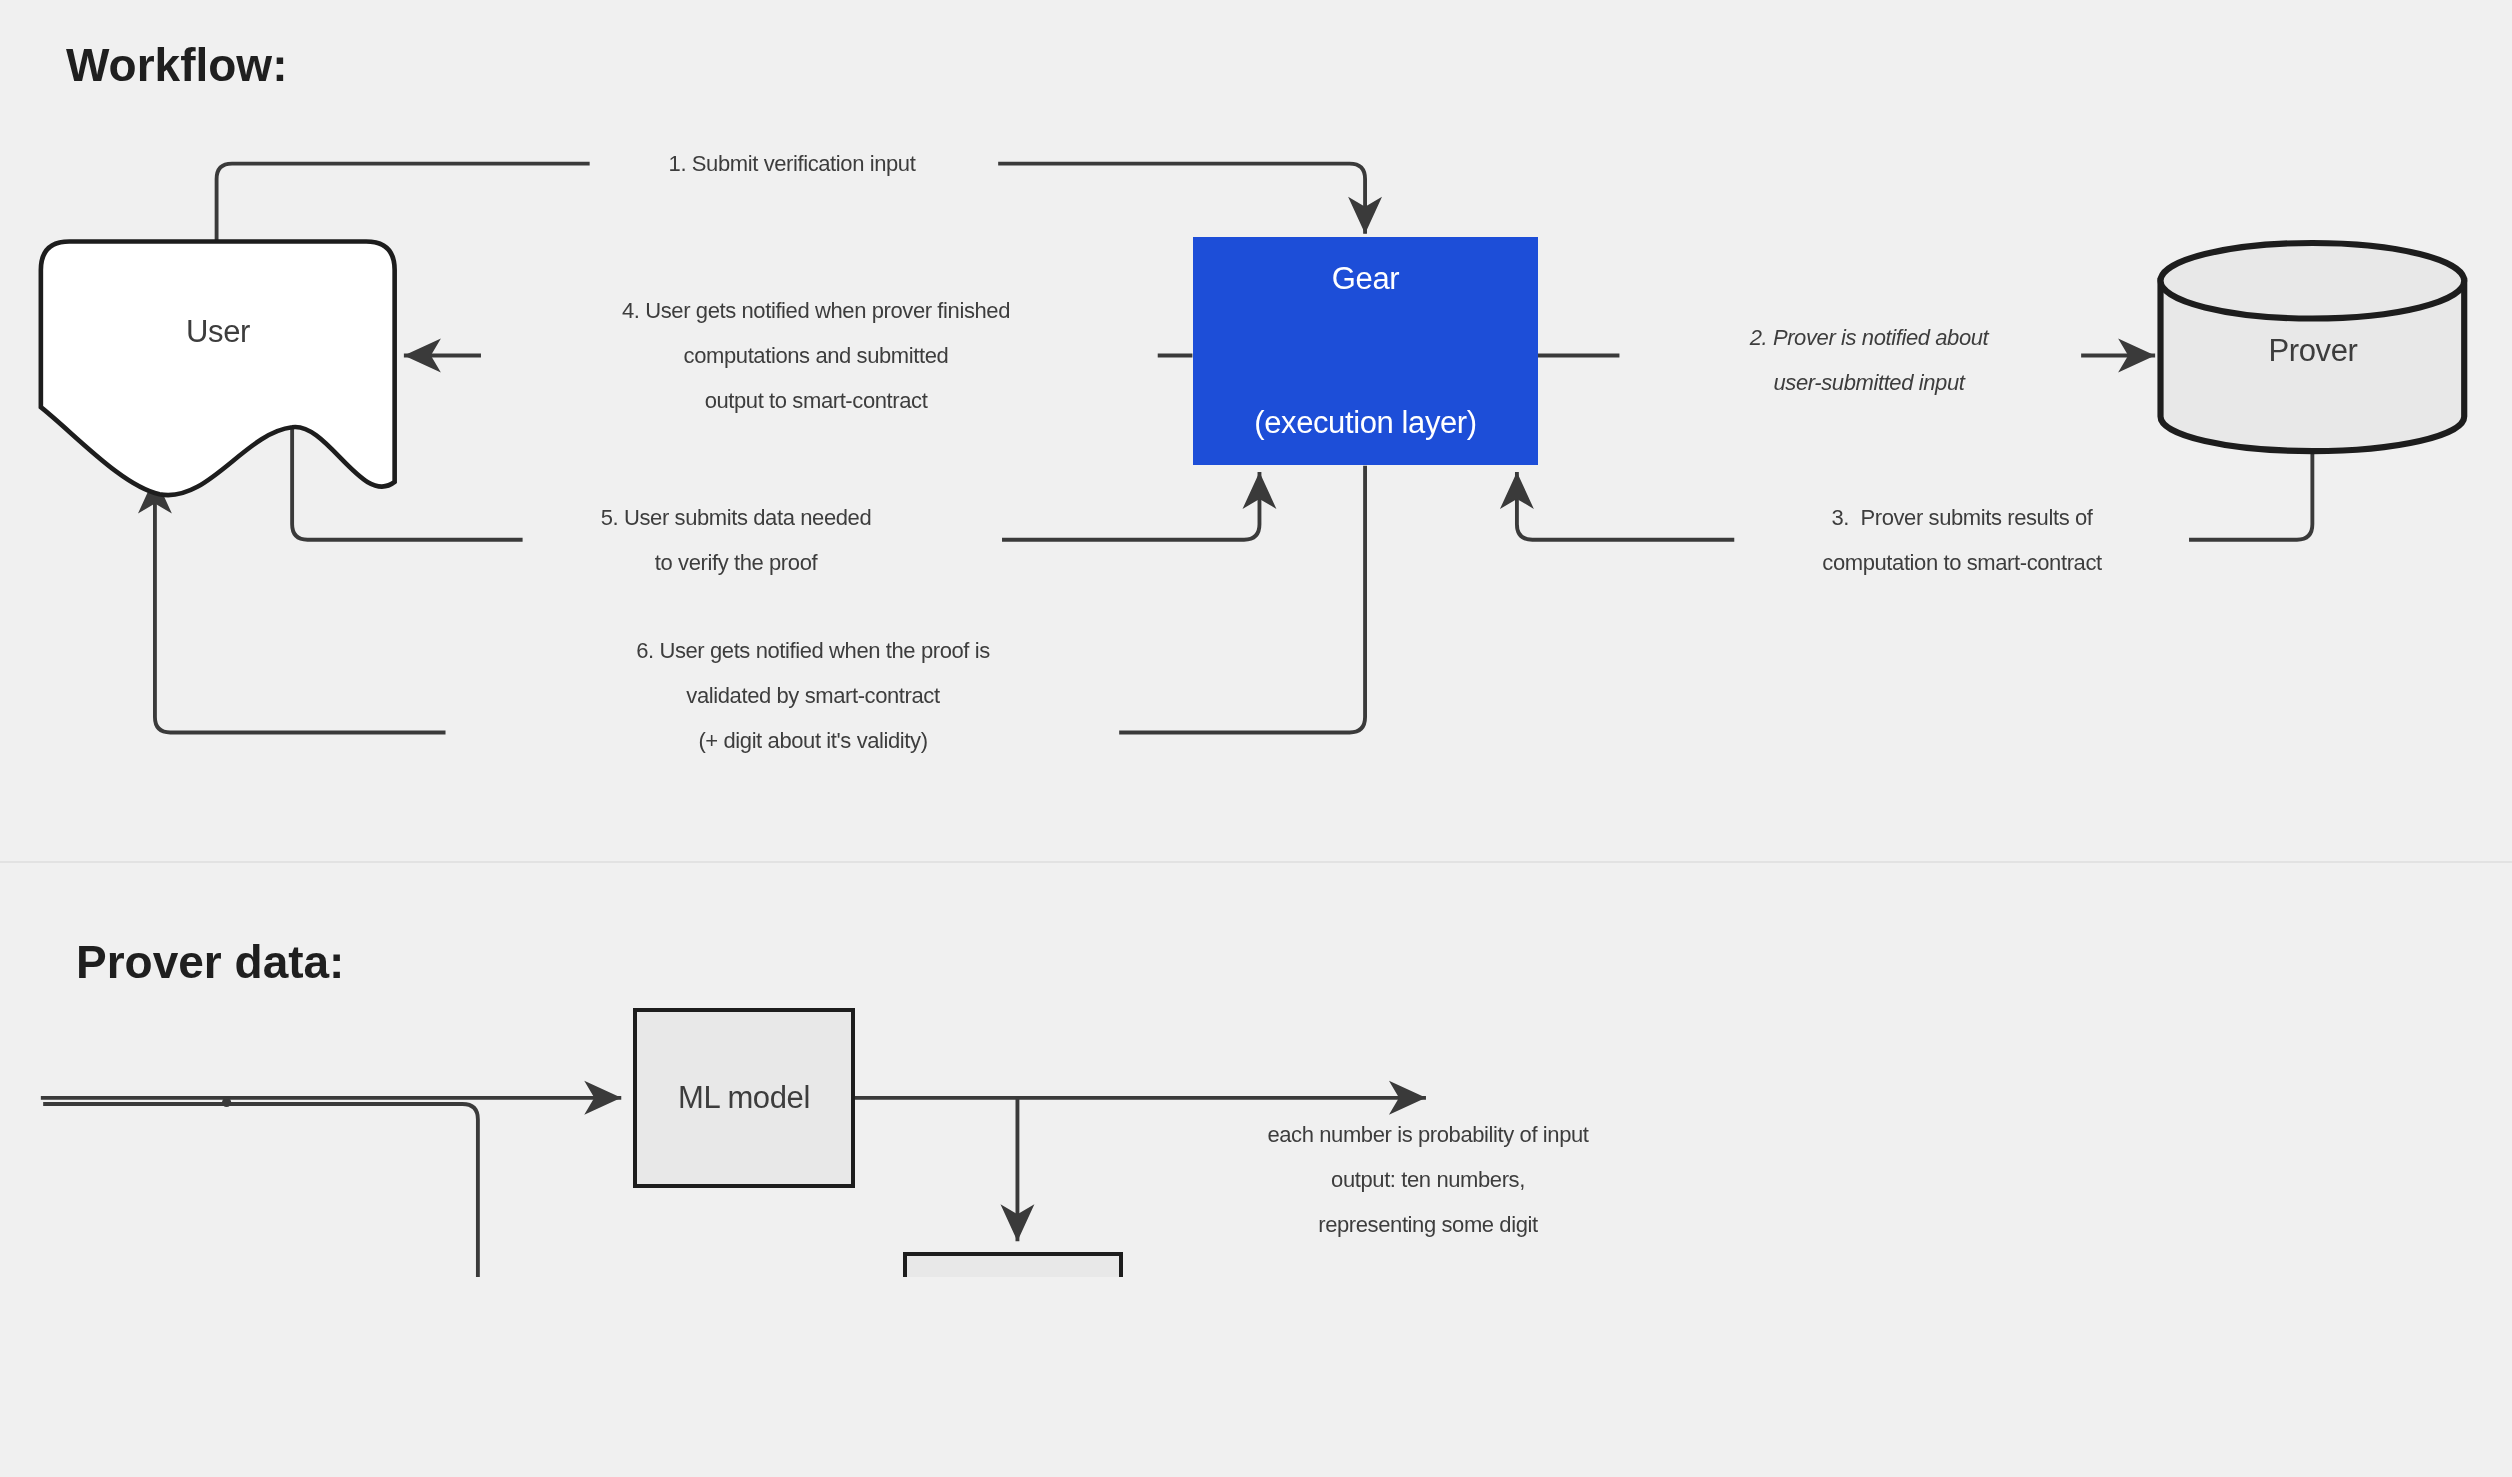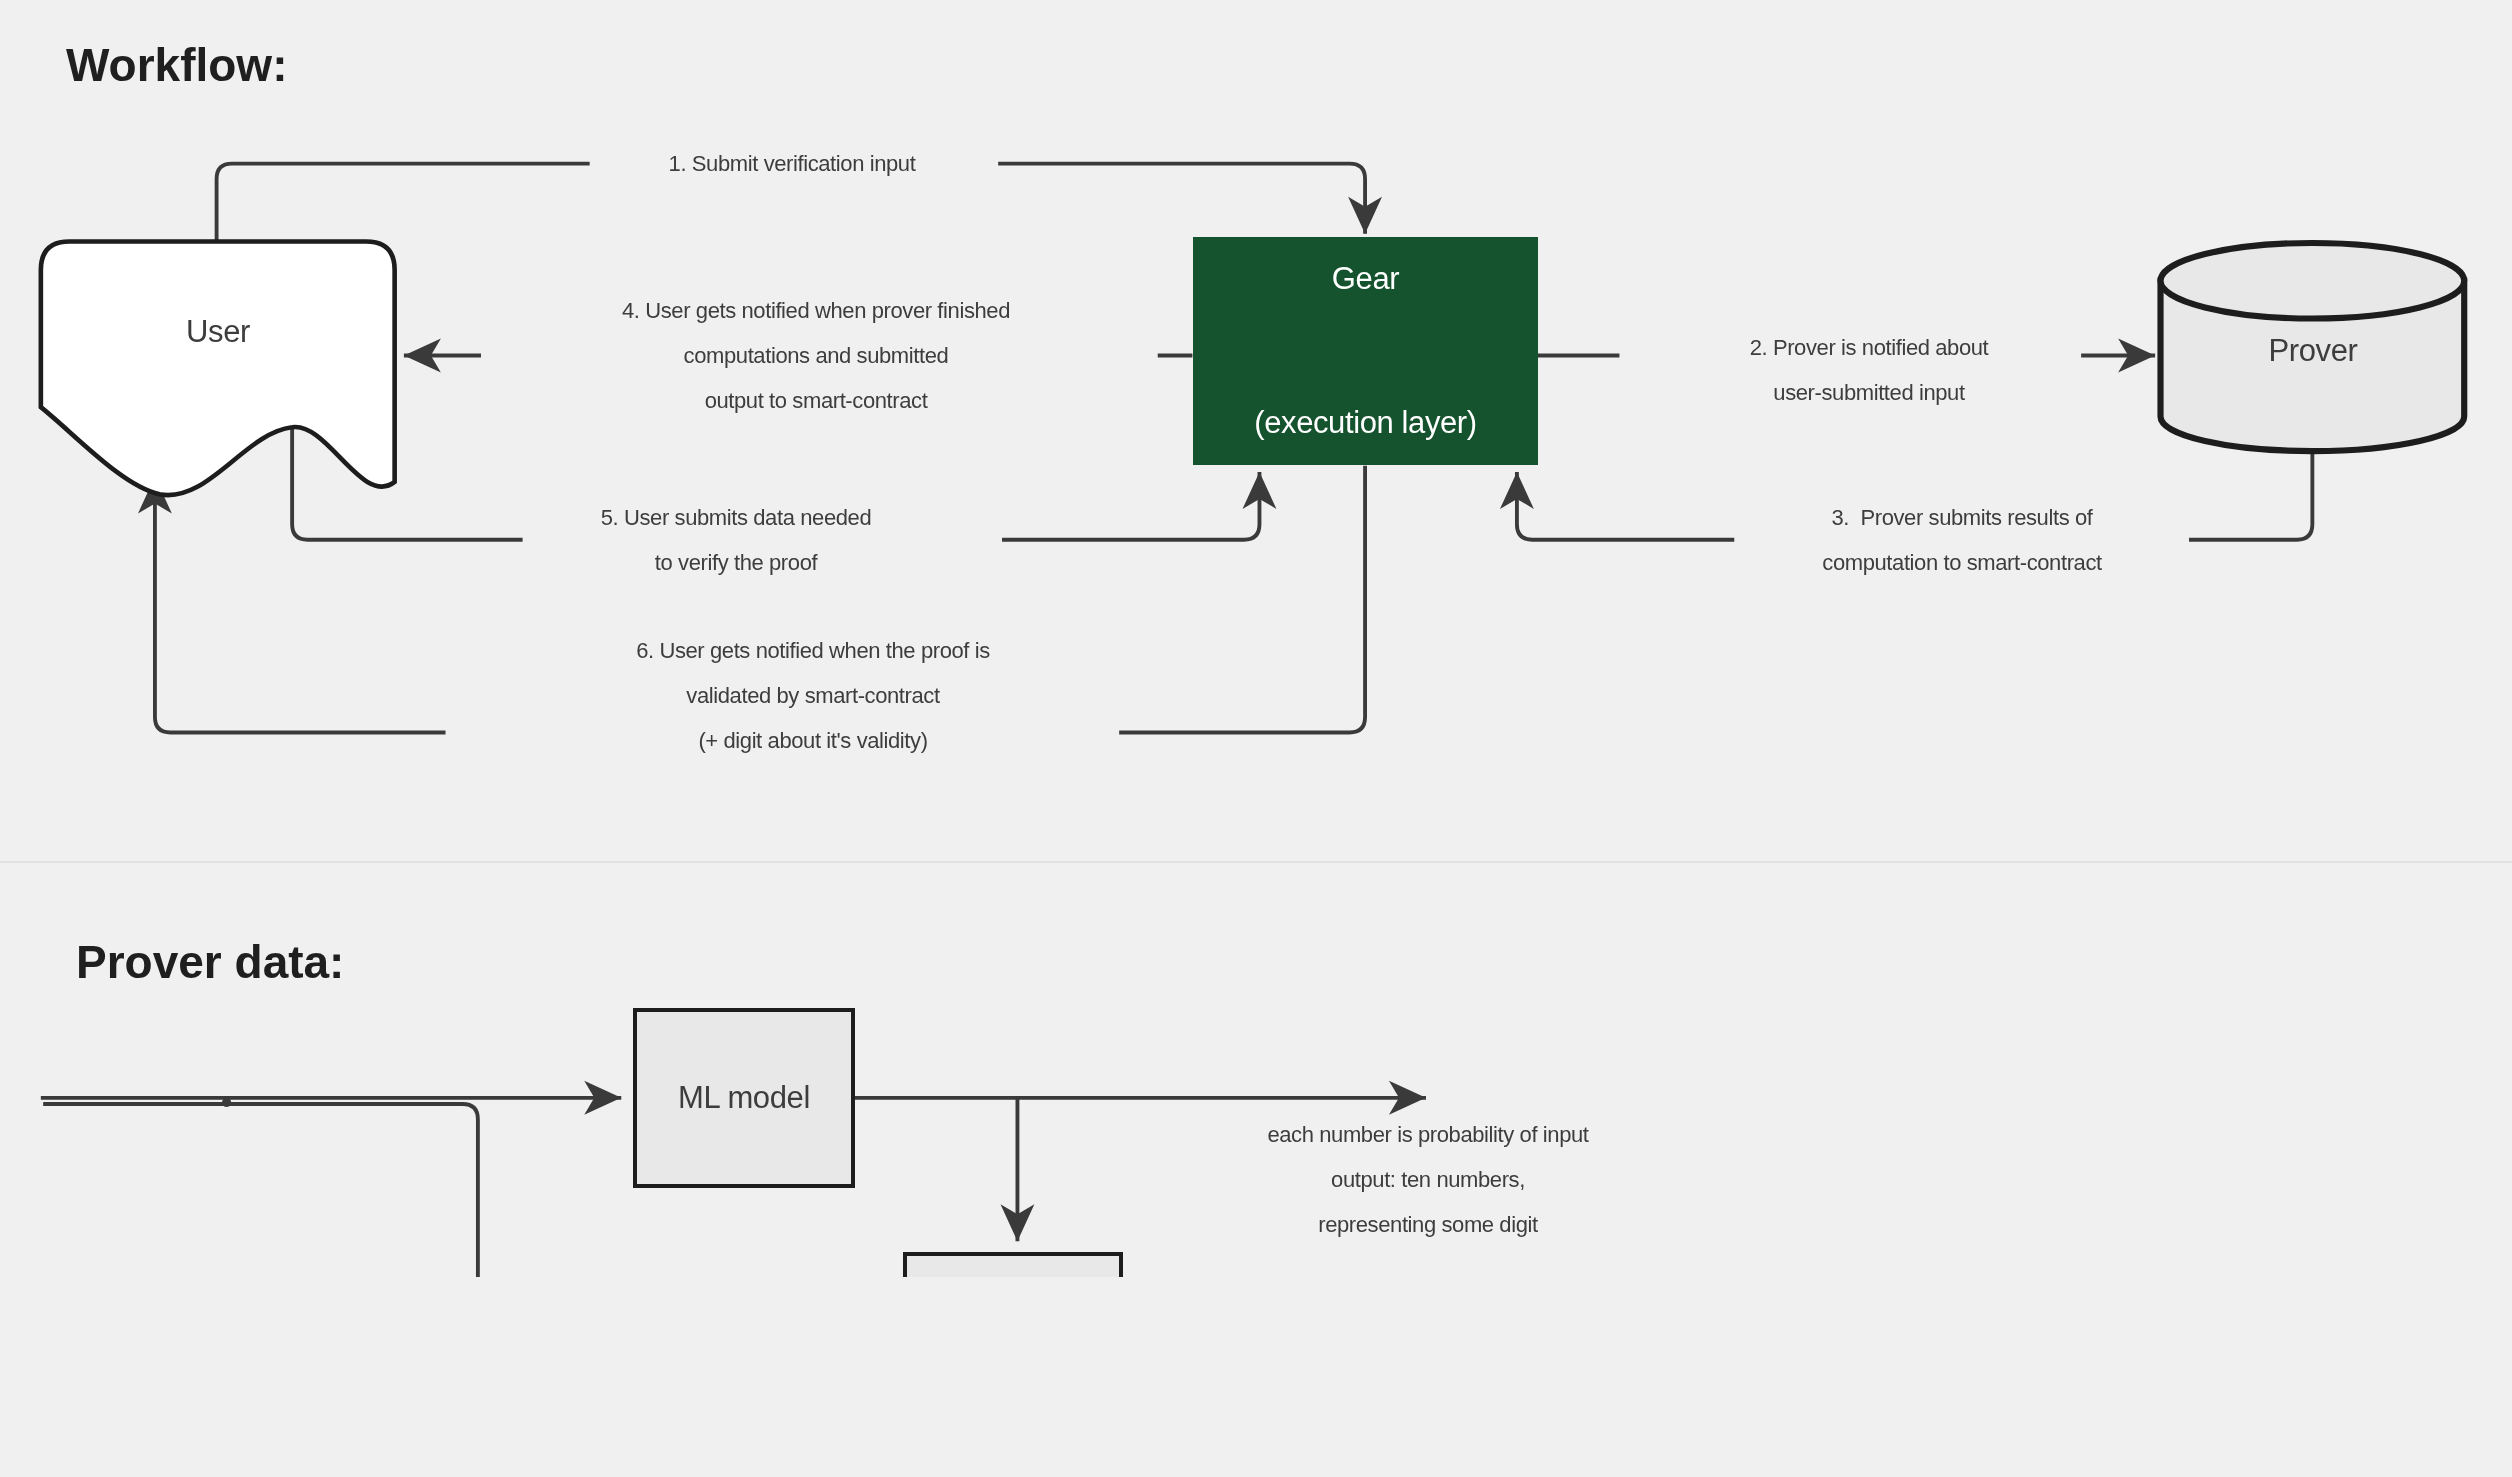--- a/index.html
+++ b/index.html
@@ -52,21 +52,21 @@
     font-size: 31px;
     line-height: 45px;
     letter-spacing: -0.4px;
     color: #3d3d3d;
     white-space: pre;
   }
   .gear-box {
     position: absolute;
     left: 1193px; top: 237px;
     width: 345px; height: 228px;
-    background: #14532d;
+    background: #1d4ed8;
     display: flex;
     align-items: center;
     justify-content: center;
   }
   .gear-box .gear-text {
     text-align: center;
     color: #ffffff;
     font-size: 31px;
     line-height: 48px;
     letter-spacing: -0.4px;
@@ -151,21 +151,21 @@
       <div class="line">(execution layer)</div>
     </div>
   </div>
 
   <div class="node-label" style="left:2313px; top:328px;">Prover</div>
 
   <div class="lbl" style="left:792px; top:141px;">
     <div class="line">1. Submit verification input</div>
   </div>
 
-  <div class="lbl" style="left:1869px; top:325px;">
+  <div class="lbl" style="left:1869px; top:315px;font-style:italic;">
     <div class="line">2. Prover is notified about</div>
     <div class="line">user-submitted input</div>
   </div>
 
   <div class="lbl" style="left:1962px; top:495px;">
     <div class="line">3.  Prover submits results of</div>
     <div class="line">computation to smart-contract</div>
   </div>
 
   <div class="lbl" style="left:816px; top:288px;">

